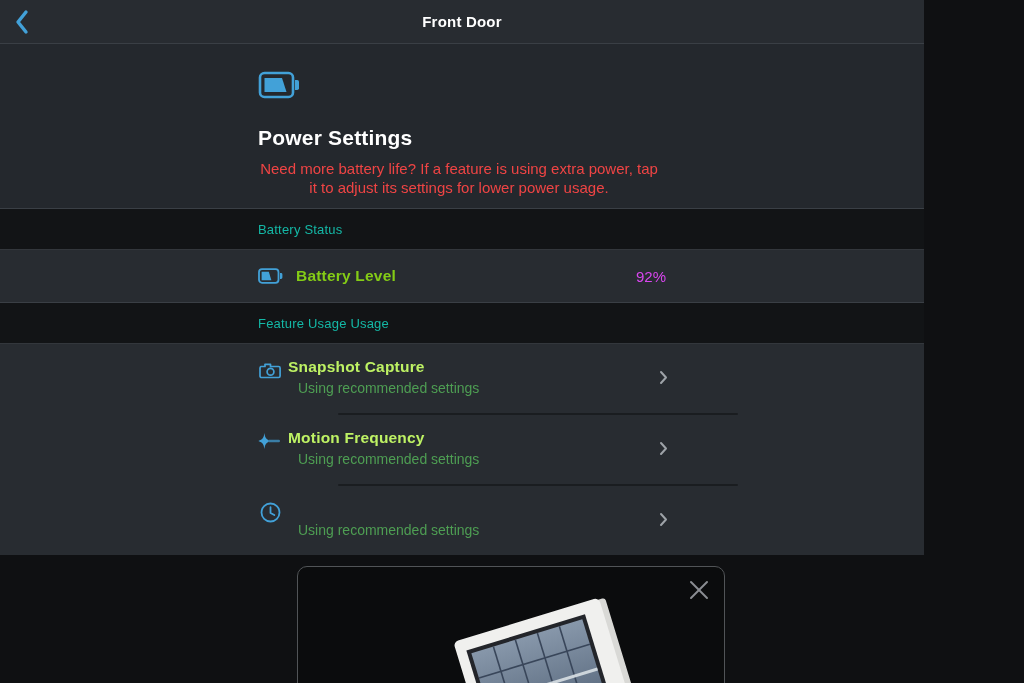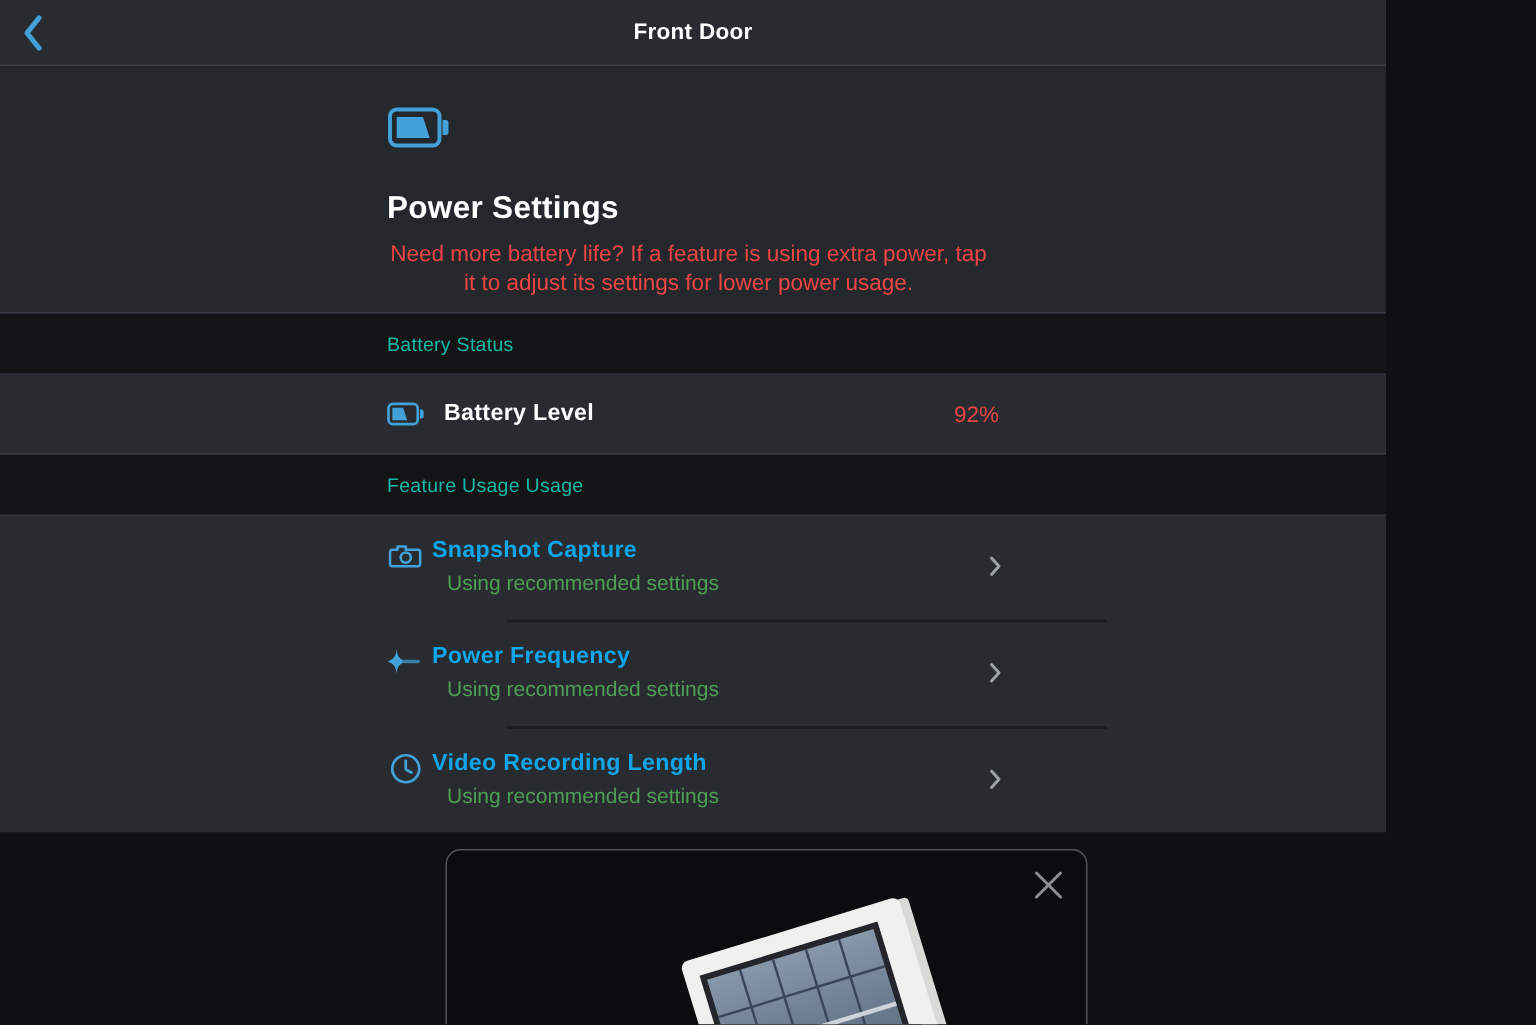--- a/index.html
+++ b/index.html
@@ -35,29 +35,29 @@
     height:42px; background:#121416;
     border-top:1px solid #3a3f45; border-bottom:1px solid #33373c;
     display:flex; align-items:center;
   }
   .strip .col{ color:#14b8a6; font-size:13px; letter-spacing:.2px; }
 
   
   .rows{ background:#282c31; }
   .battery-row{ height:52px; display:flex; align-items:center; }
   .battery-row .col{ display:flex; align-items:center; }
-  .battery-row .label{ color:#ffffff; font-size:15.5px; font-weight:700; margin-left:13px; letter-spacing:.2px; }
-  .battery-row .value{ margin-left:auto; color:#ef4444; font-size:15px; }
+  .battery-row .label{ color:#84cc16; font-size:15.5px; font-weight:700; margin-left:13px; letter-spacing:.2px; }
+  .battery-row .value{ margin-left:auto; color:#d946ef; font-size:15px; }
 
   
   .feature-row{ height:69px; position:relative; }
   .feature-row .col{ position:relative; height:100%; }
   .f-icon{ position:absolute; left:0; top:14px; width:24px; height:24px;
            display:flex; align-items:center; justify-content:center; }
-  .f-title{ position:absolute; left:30px; top:14px; color:#0ea5e9; font-size:15.5px; font-weight:700; letter-spacing:.2px; }
+  .f-title{ position:absolute; left:30px; top:14px; color:#bef264; font-size:15.5px; font-weight:700; letter-spacing:.2px; }
   .f-status{ position:absolute; left:40px; top:36px; color:#4e9e53; font-size:14px; }
   .f-chev{ position:absolute; right:-2px; top:26px; }
   .divider{ height:2px; border-radius:1px; background:#1a1d20; width:400px; margin-left:338px; }
 
   
   .bottom{ height:131px; background:#0f1012; position:relative; }
   .promo-card{
     position:absolute; left:297px; top:11px; width:428px; height:210px;
     background:#0b0c0d; border:1px solid #515457; border-radius:10px;
     overflow:hidden;
@@ -138,40 +138,39 @@
     <div class="divider"></div>
 
     <div class="feature-row">
       <div class="col">
         <span class="f-icon">
           <svg width="30" height="22" viewBox="0 0 30 22">
             <path d="M8 1 C9 7.5 10 8.5 16 11 C10 13.5 9 14.5 8 21 C7 14.5 6 13.5 0.5 11 C6 8.5 7 7.5 8 1 Z" fill="#42a1d8"></path>
             <path d="M14 11 H26" stroke="#3a7ea6" stroke-width="3" stroke-linecap="round"></path>
           </svg>
         </span>
-        <span class="f-title">Power Frequency</span>
+        <span class="f-title">Motion Frequency</span>
         <span class="f-status">Using recommended settings</span>
         <span class="f-chev">
           <svg width="9" height="15" viewBox="0 0 9 15">
             <polyline points="2,2 7,7.5 2,13" fill="none" stroke="#9ea3a8" stroke-width="2" stroke-linecap="round" stroke-linejoin="round"></polyline>
           </svg>
         </span>
       </div>
     </div>
     <div class="divider"></div>
 
     <div class="feature-row">
       <div class="col">
         <span class="f-icon">
           <svg width="21" height="21" viewBox="0 0 21 21">
             <circle cx="10.5" cy="10.5" r="9" fill="none" stroke="#42a1d8" stroke-width="1.8"></circle>
             <polyline points="10.5,5.2 10.5,11 14.3,13" fill="none" stroke="#42a1d8" stroke-width="1.8" stroke-linecap="round" stroke-linejoin="round"></polyline>
           </svg>
         </span>
-        <span class="f-title">Video Recording Length</span>
         <span class="f-status">Using recommended settings</span>
         <span class="f-chev">
           <svg width="9" height="15" viewBox="0 0 9 15">
             <polyline points="2,2 7,7.5 2,13" fill="none" stroke="#9ea3a8" stroke-width="2" stroke-linecap="round" stroke-linejoin="round"></polyline>
           </svg>
         </span>
       </div>
     </div>
 
   </div>

